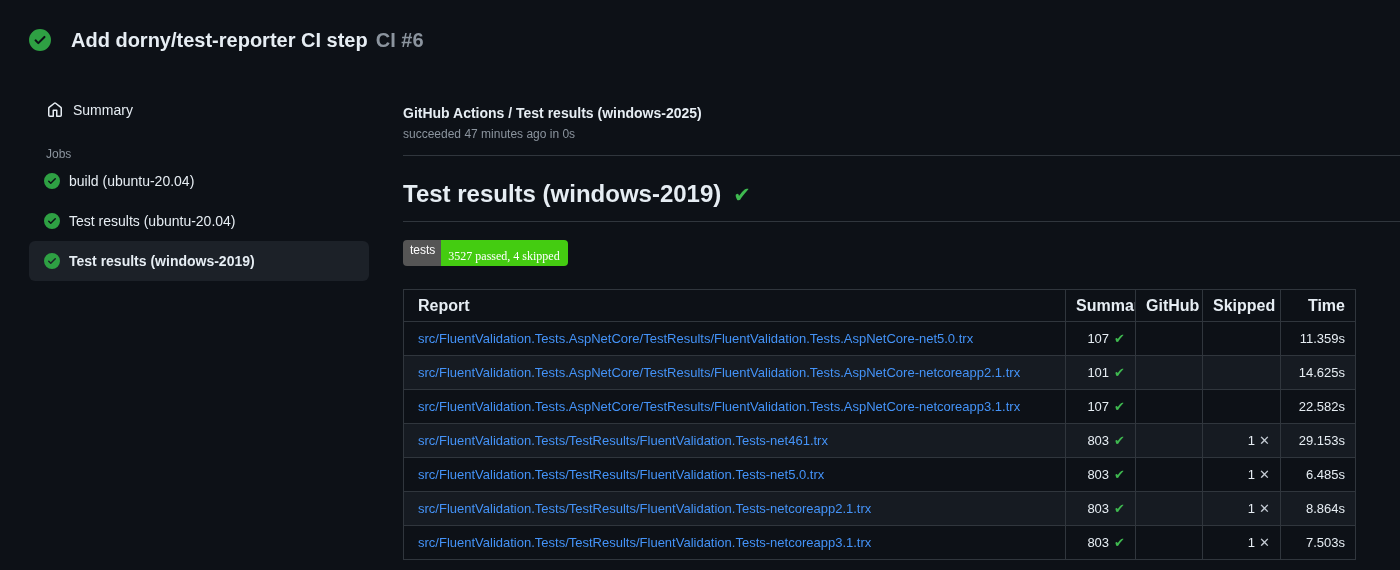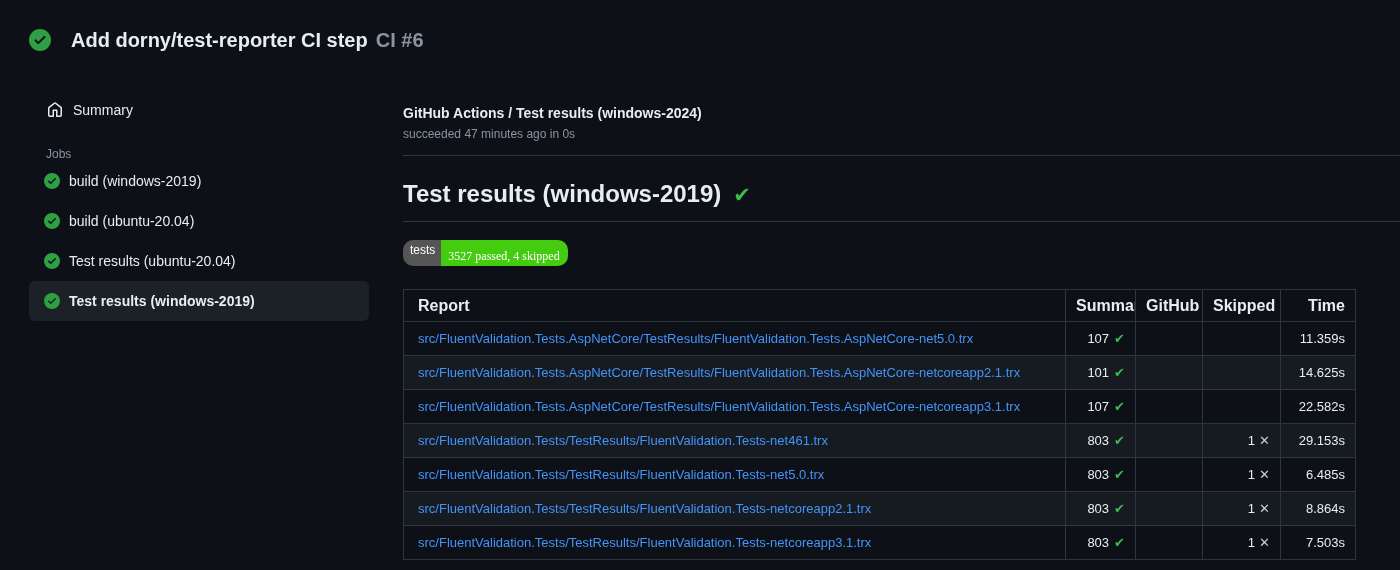--- a/index.html
+++ b/index.html
@@ -36,21 +36,21 @@
   .main{flex:1 1 auto;min-width:0;}
   .job-title{margin-top:24px;font-size:14px;font-weight:bold;line-height:18px;}
   .job-status{margin-top:5px;font-size:12px;line-height:15px;color:var(--muted);}
   .rule{margin-top:13px;height:1px;background:var(--border);}
   h1.report-heading{
     margin:26px 0 0 0;padding-bottom:14px;border-bottom:1px solid var(--border);
     font-size:24px;line-height:24px;font-weight:bold;color:var(--fg);
   }
   h1 .head-check{color:var(--check);font-size:21px;margin-left:12px;font-weight:bold;}
   
-  .badge{display:inline-flex;margin-top:18px;border-radius:10px;overflow:hidden;font-size:12px;line-height:14px;}
+  .badge{display:inline-flex;margin-top:18px;border-radius:4px;overflow:hidden;font-size:12px;line-height:14px;}
   .badge .bl{background:var(--badgel);color:#fff;padding:3px 6px 3px 7px;}
   .badge .bv{background:var(--badgev);color:#fff;padding:9px 8px 3px 7px;font-family:Liberation Serif, serif;}
   
   table.results{margin-top:23px;border-collapse:collapse;table-layout:fixed;width:952px;font-size:13px;}
   table.results th,table.results td{border:1px solid var(--border);overflow:hidden;white-space:nowrap;}
   table.results th{height:32px;font-size:16px;font-weight:bold;text-align:left;padding:0 10px 0 14px;color:var(--fg);}
   table.results th.num,table.results td.num{text-align:right;padding:0 10px;}
   table.results td{height:34px;padding:0 10px 0 14px;}
   table.results tbody tr:nth-child(even){background:var(--rowalt);}
   td a{color:var(--link);text-decoration:none;cursor:pointer;}
@@ -86,45 +86,39 @@
         <svg class="home" fill="#e6edf3">
             <use href="#i-home"></use>
           </svg>
         <span class="lbl">Summary</span>
       </div>
       <div class="jobs-heading">Jobs</div>
       <div class="job-item">
         <svg class="ci" fill="#2ea043">
             <use href="#i-check-circle"></use>
           </svg>
-        <span class="lbl">build (windows-2019)</span>
-      </div>
-      <div class="job-item">
-        <svg class="ci" fill="#2ea043">
-            <use href="#i-check-circle"></use>
-          </svg>
         <span class="lbl">build (ubuntu-20.04)</span>
       </div>
       <div class="job-item">
         <svg class="ci" fill="#2ea043">
             <use href="#i-check-circle"></use>
           </svg>
         <span class="lbl">Test results (ubuntu-20.04)</span>
       </div>
       <div class="job-item selected">
         <svg class="ci" fill="#2ea043">
             <use href="#i-check-circle"></use>
           </svg>
         <span class="lbl">Test results (windows-2019)</span>
       </div>
     </div>
   </div>
 
   <div class="main">
-    <div class="job-title">GitHub Actions / Test results (windows-2024)</div>
+    <div class="job-title">GitHub Actions / Test results (windows-2025)</div>
     <div class="job-status">succeeded 47 minutes ago in 0s</div>
     <div class="rule"></div>
 
     <h1 class="report-heading"><span>Test results (windows-2019)</span><span class="head-check">✔</span></h1>
 
     <div class="badge">
       <span class="bl">tests</span>
       <span class="bv">3527 passed, 4 skipped</span>
     </div>
 

